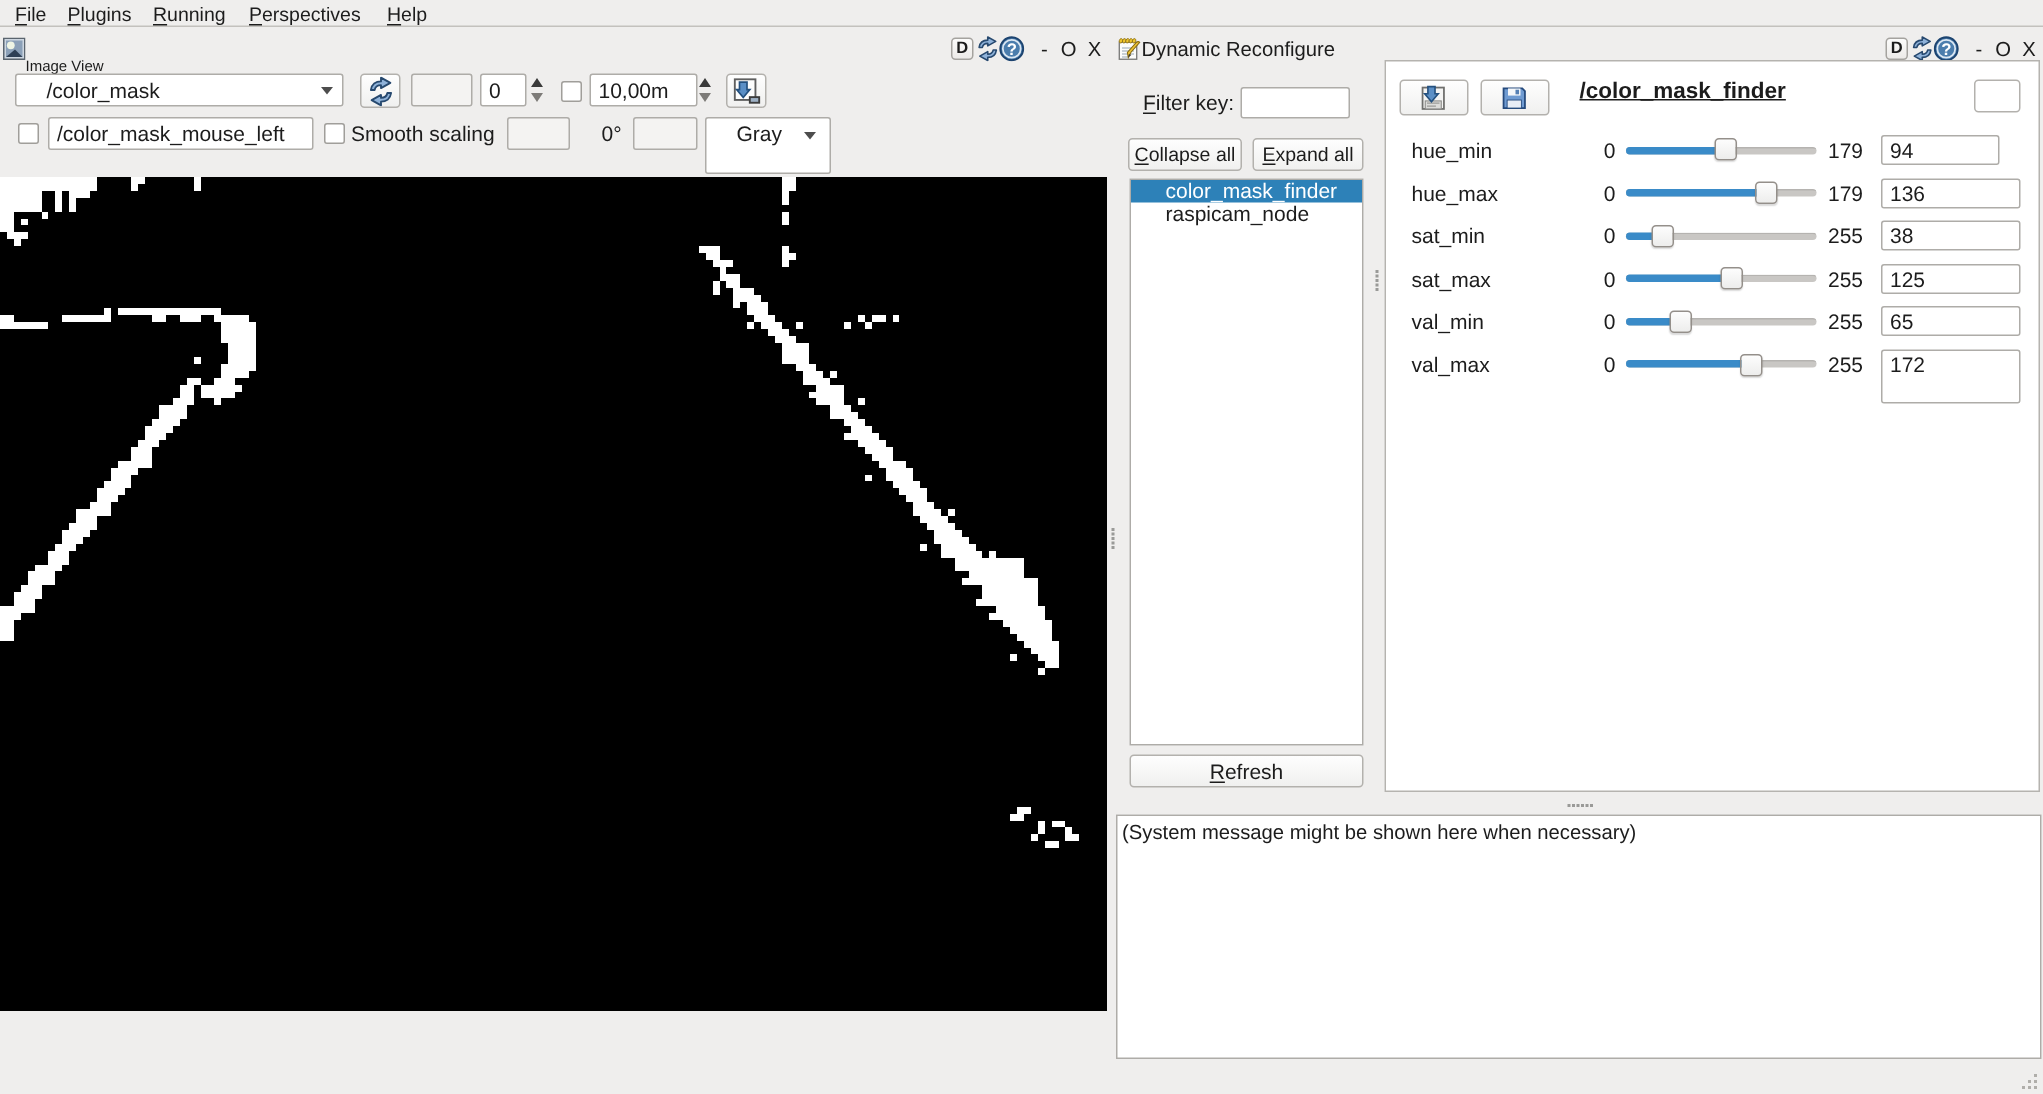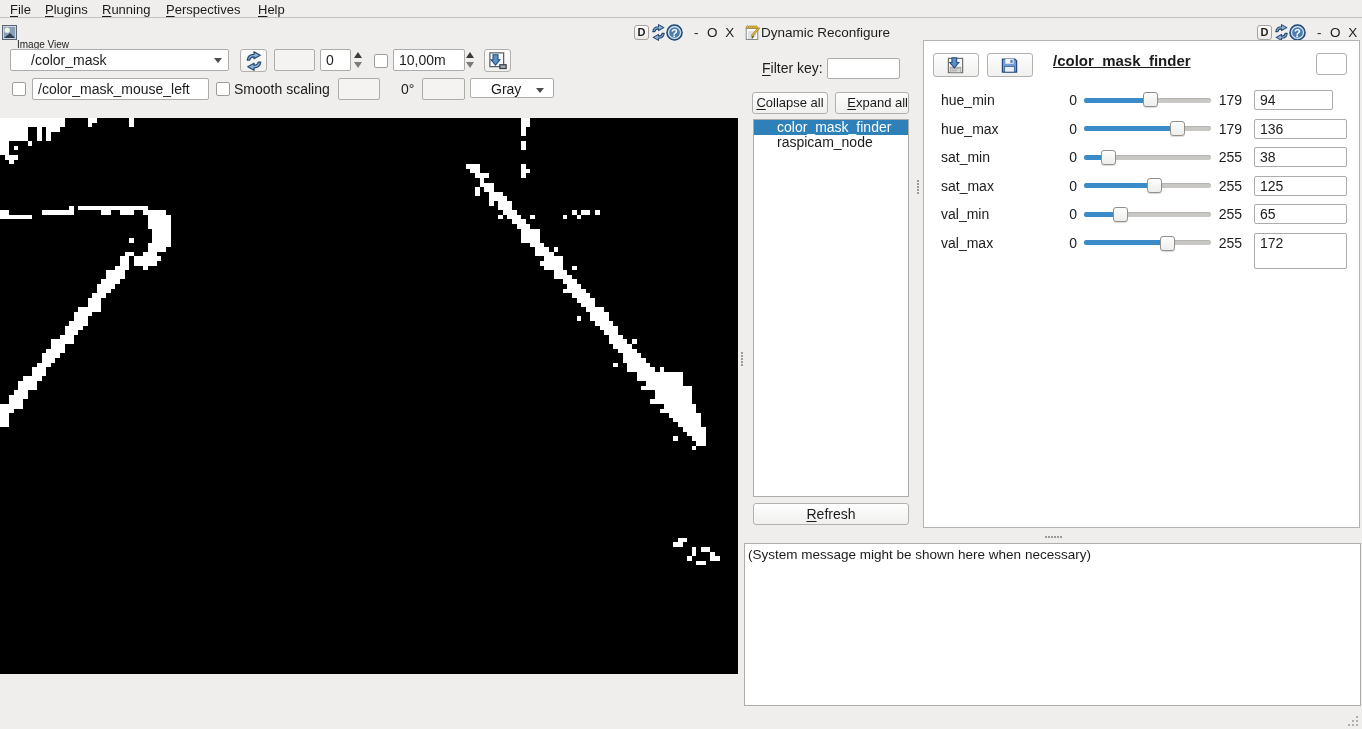--- a/index.html
+++ b/index.html
@@ -75,21 +75,21 @@
 </svg>
   </div>
 
 <div class="cb" style="left:12px;top:82px"></div>
 <div class="tin" style="left:32px;top:78px;width:177px;height:22px;line-height:18px">/color_mask_mouse_left</div>
 <div class="cb" style="left:216px;top:82px"></div>
 <div class="lbl" style="left:234px;top:80px">Smooth scaling</div>
 <div class="ebox" style="left:338px;top:78px;width:42px;height:22px"></div>
 <div class="lbl" style="left:401px;top:80px">0°</div>
 <div class="ebox" style="left:422px;top:78px;width:43px;height:22px"></div>
-<div class="combo" style="left:470px;top:78px;width:84px;height:20px">Gray</div>
+<div class="combo" style="left:470px;top:78px;width:84px;height:38px">Gray</div>
 <div class="carrow" style="left:536px;top:88px"></div>
 
 <svg width="738" height="556" viewBox="0 0 160 120.52" preserveAspectRatio="none" style="position:absolute;left:0;top:118px;display:block" shape-rendering="crispEdges">
     <rect width="160" height="121" fill="#000"></rect>
     <path fill="#fff" d="M0 0h14v1h-14zM19 0h2v1h-2zM28 0h1v1h-1zM113 0h2v1h-2zM0 1h14v1h-14zM19 1h1v1h-1zM28 1h1v1h-1zM113 1h2v1h-2zM0 2h6v1h-6zM8 2h1v1h-1zM10 2h3v1h-3zM113 2h1v1h-1zM0 3h6v1h-6zM8 3h1v1h-1zM10 3h1v1h-1zM113 3h1v1h-1zM0 4h6v1h-6zM8 4h1v1h-1zM10 4h1v1h-1zM0 5h2v1h-2zM6 5h1v1h-1zM113 5h1v1h-1zM0 6h2v1h-2zM3 6h1v1h-1zM113 6h1v1h-1zM0 7h2v1h-2zM1 8h3v1h-3zM2 9h1v1h-1zM101 10h3v1h-3zM113 10h1v1h-1zM102 11h2v1h-2zM113 11h2v1h-2zM103 12h3v1h-3zM113 12h1v1h-1zM104 13h1v1h-1zM104 14h3v1h-3zM103 15h1v1h-1zM105 15h2v1h-2zM103 16h1v1h-1zM106 16h3v1h-3zM106 17h4v1h-4zM106 18h1v1h-1zM108 18h3v1h-3zM15 19h1v1h-1zM17 19h15v1h-15zM108 19h3v1h-3zM0 20h2v1h-2zM9 20h7v1h-7zM22 20h2v1h-2zM26 20h3v1h-3zM31 20h5v1h-5zM109 20h3v1h-3zM124 20h1v1h-1zM126 20h2v1h-2zM129 20h1v1h-1zM0 21h7v1h-7zM32 21h5v1h-5zM108 21h1v1h-1zM110 21h3v1h-3zM115 21h1v1h-1zM122 21h1v1h-1zM125 21h1v1h-1zM32 22h5v1h-5zM111 22h3v1h-3zM32 23h5v1h-5zM112 23h3v1h-3zM33 24h4v1h-4zM113 24h4v1h-4zM33 25h4v1h-4zM113 25h4v1h-4zM28 26h1v1h-1zM33 26h4v1h-4zM113 26h4v1h-4zM32 27h5v1h-5zM115 27h3v1h-3zM32 28h4v1h-4zM116 28h3v1h-3zM120 28h1v1h-1zM27 29h2v1h-2zM31 29h3v1h-3zM116 29h4v1h-4zM26 30h2v1h-2zM29 30h6v1h-6zM118 30h4v1h-4zM26 31h2v1h-2zM29 31h5v1h-5zM117 31h5v1h-5zM25 32h3v1h-3zM31 32h1v1h-1zM118 32h4v1h-4zM124 32h1v1h-1zM23 33h4v1h-4zM120 33h3v1h-3zM23 34h4v1h-4zM120 34h4v1h-4zM22 35h4v1h-4zM122 35h3v1h-3zM21 36h4v1h-4zM123 36h3v1h-3zM21 37h3v1h-3zM122 37h5v1h-5zM20 38h3v1h-3zM124 38h4v1h-4zM19 39h3v1h-3zM125 39h4v1h-4zM19 40h3v1h-3zM126 40h3v1h-3zM17 41h5v1h-5zM127 41h4v1h-4zM16 42h4v1h-4zM128 42h4v1h-4zM16 43h3v1h-3zM125 43h1v1h-1zM128 43h4v1h-4zM15 44h4v1h-4zM129 44h4v1h-4zM14 45h4v1h-4zM130 45h4v1h-4zM14 46h3v1h-3zM131 46h3v1h-3zM13 47h3v1h-3zM132 47h3v1h-3zM11 48h5v1h-5zM132 48h4v1h-4zM137 48h1v1h-1zM11 49h3v1h-3zM133 49h4v1h-4zM10 50h4v1h-4zM134 50h4v1h-4zM9 51h4v1h-4zM135 51h4v1h-4zM9 52h3v1h-3zM135 52h5v1h-5zM8 53h3v1h-3zM133 53h1v1h-1zM136 53h5v1h-5zM7 54h3v1h-3zM136 54h6v1h-6zM143 54h1v1h-1zM7 55h3v1h-3zM138 55h10v1h-10zM5 56h4v1h-4zM138 56h10v1h-10zM4 57h4v1h-4zM140 57h8v1h-8zM4 58h4v1h-4zM139 58h11v1h-11zM3 59h3v1h-3zM142 59h8v1h-8zM2 60h4v1h-4zM142 60h8v1h-8zM2 61h3v1h-3zM141 61h9v1h-9zM0 62h5v1h-5zM144 62h7v1h-7zM0 63h3v1h-3zM143 63h8v1h-8zM0 64h2v1h-2zM145 64h7v1h-7zM0 65h2v1h-2zM146 65h6v1h-6zM0 66h2v1h-2zM147 66h5v1h-5zM148 67h5v1h-5zM149 68h4v1h-4zM146 69h1v1h-1zM150 69h3v1h-3zM151 70h2v1h-2zM150 71h1v1h-1zM147 91h2v1h-2zM146 92h2v1h-2zM150 93h1v1h-1zM152 93h2v1h-2zM150 94h1v1h-1zM154 94h1v1h-1zM149 95h1v1h-1zM154 95h2v1h-2zM151 96h2v1h-2z"></path>
   </svg>
 
 <svg class="abs" style="left:745px;top:25px" width="16" height="16" viewBox="0 0 16 16">
 <rect x="1.2" y="3.2" width="11.6" height="11.3" fill="#fcfcfa" stroke="#7c7c7a" stroke-width="0.9"></rect>
 <path d="M3 7h8M3 9h8M3 11h8M3 13h5" stroke="#b8c2ca" stroke-width="0.9"></path>
@@ -114,21 +114,21 @@
 <circle cx="8" cy="8" r="7.2" fill="#4b7dad" stroke="#1d4470" stroke-width="1.2"></circle>
 <circle cx="8" cy="8" r="5.6" fill="none" stroke="#dce7f2" stroke-width="1.1"></circle>
 <text x="8" y="11.8" font-size="10.5" font-weight="bold" fill="#fff" text-anchor="middle" font-family="Liberation Sans">?</text>
 </svg>
   </div>
 <div class="lbl" style="left:1317px;top:24px;font-size:13.5px">- &nbsp; O&nbsp; X</div>
 
 <div class="lbl" style="left:762px;top:59px"><span class="u">F</span>ilter key:</div>
 <div class="tin" style="left:827px;top:58px;width:73px;height:21px"></div>
 <div class="btn" style="left:752px;top:92px;width:76px;height:22px;text-align:center;line-height:20px"><span class="u">C</span>ollapse all</div>
-<div class="btn" style="left:835px;top:92px;width:74px;height:22px;text-align:right;line-height:20px"><span class="u">E</span>xpand all</div>
+<div class="btn" style="left:835px;top:92px;width:74px;height:22px;text-align:center;line-height:20px"><span class="u">E</span>xpand all</div>
 
 <div class="abs" style="left:753px;top:119px;width:156px;height:378px;background:#fff;border:1px solid #aeaca8"></div>
 <div class="abs" style="left:754px;top:120px;width:154px;height:15px;background:#2d81b8;color:#fff;line-height:15px;padding-left:23px">color_mask_finder</div>
 <div class="abs" style="left:754px;top:135px;width:154px;height:15px;line-height:15px;padding-left:23px">raspicam_node</div>
 <div class="btn" style="left:753px;top:503px;width:156px;height:22px;text-align:center;line-height:20px;font-size:14px"><span class="u">R</span>efresh</div>
 
 <div class="abs" style="left:923px;top:40px;width:437px;height:488px;background:#fff;border:1px solid #b5b3af"></div>
 <div class="btn" style="left:933px;top:53px;width:46px;height:24px">
     <svg width="19" height="19" viewBox="0 0 16 16" style="position:absolute;left:12px;top:2px">
 <rect x="2" y="2" width="12" height="12" fill="#f4f4f3" stroke="#6f6f6d"></rect>

